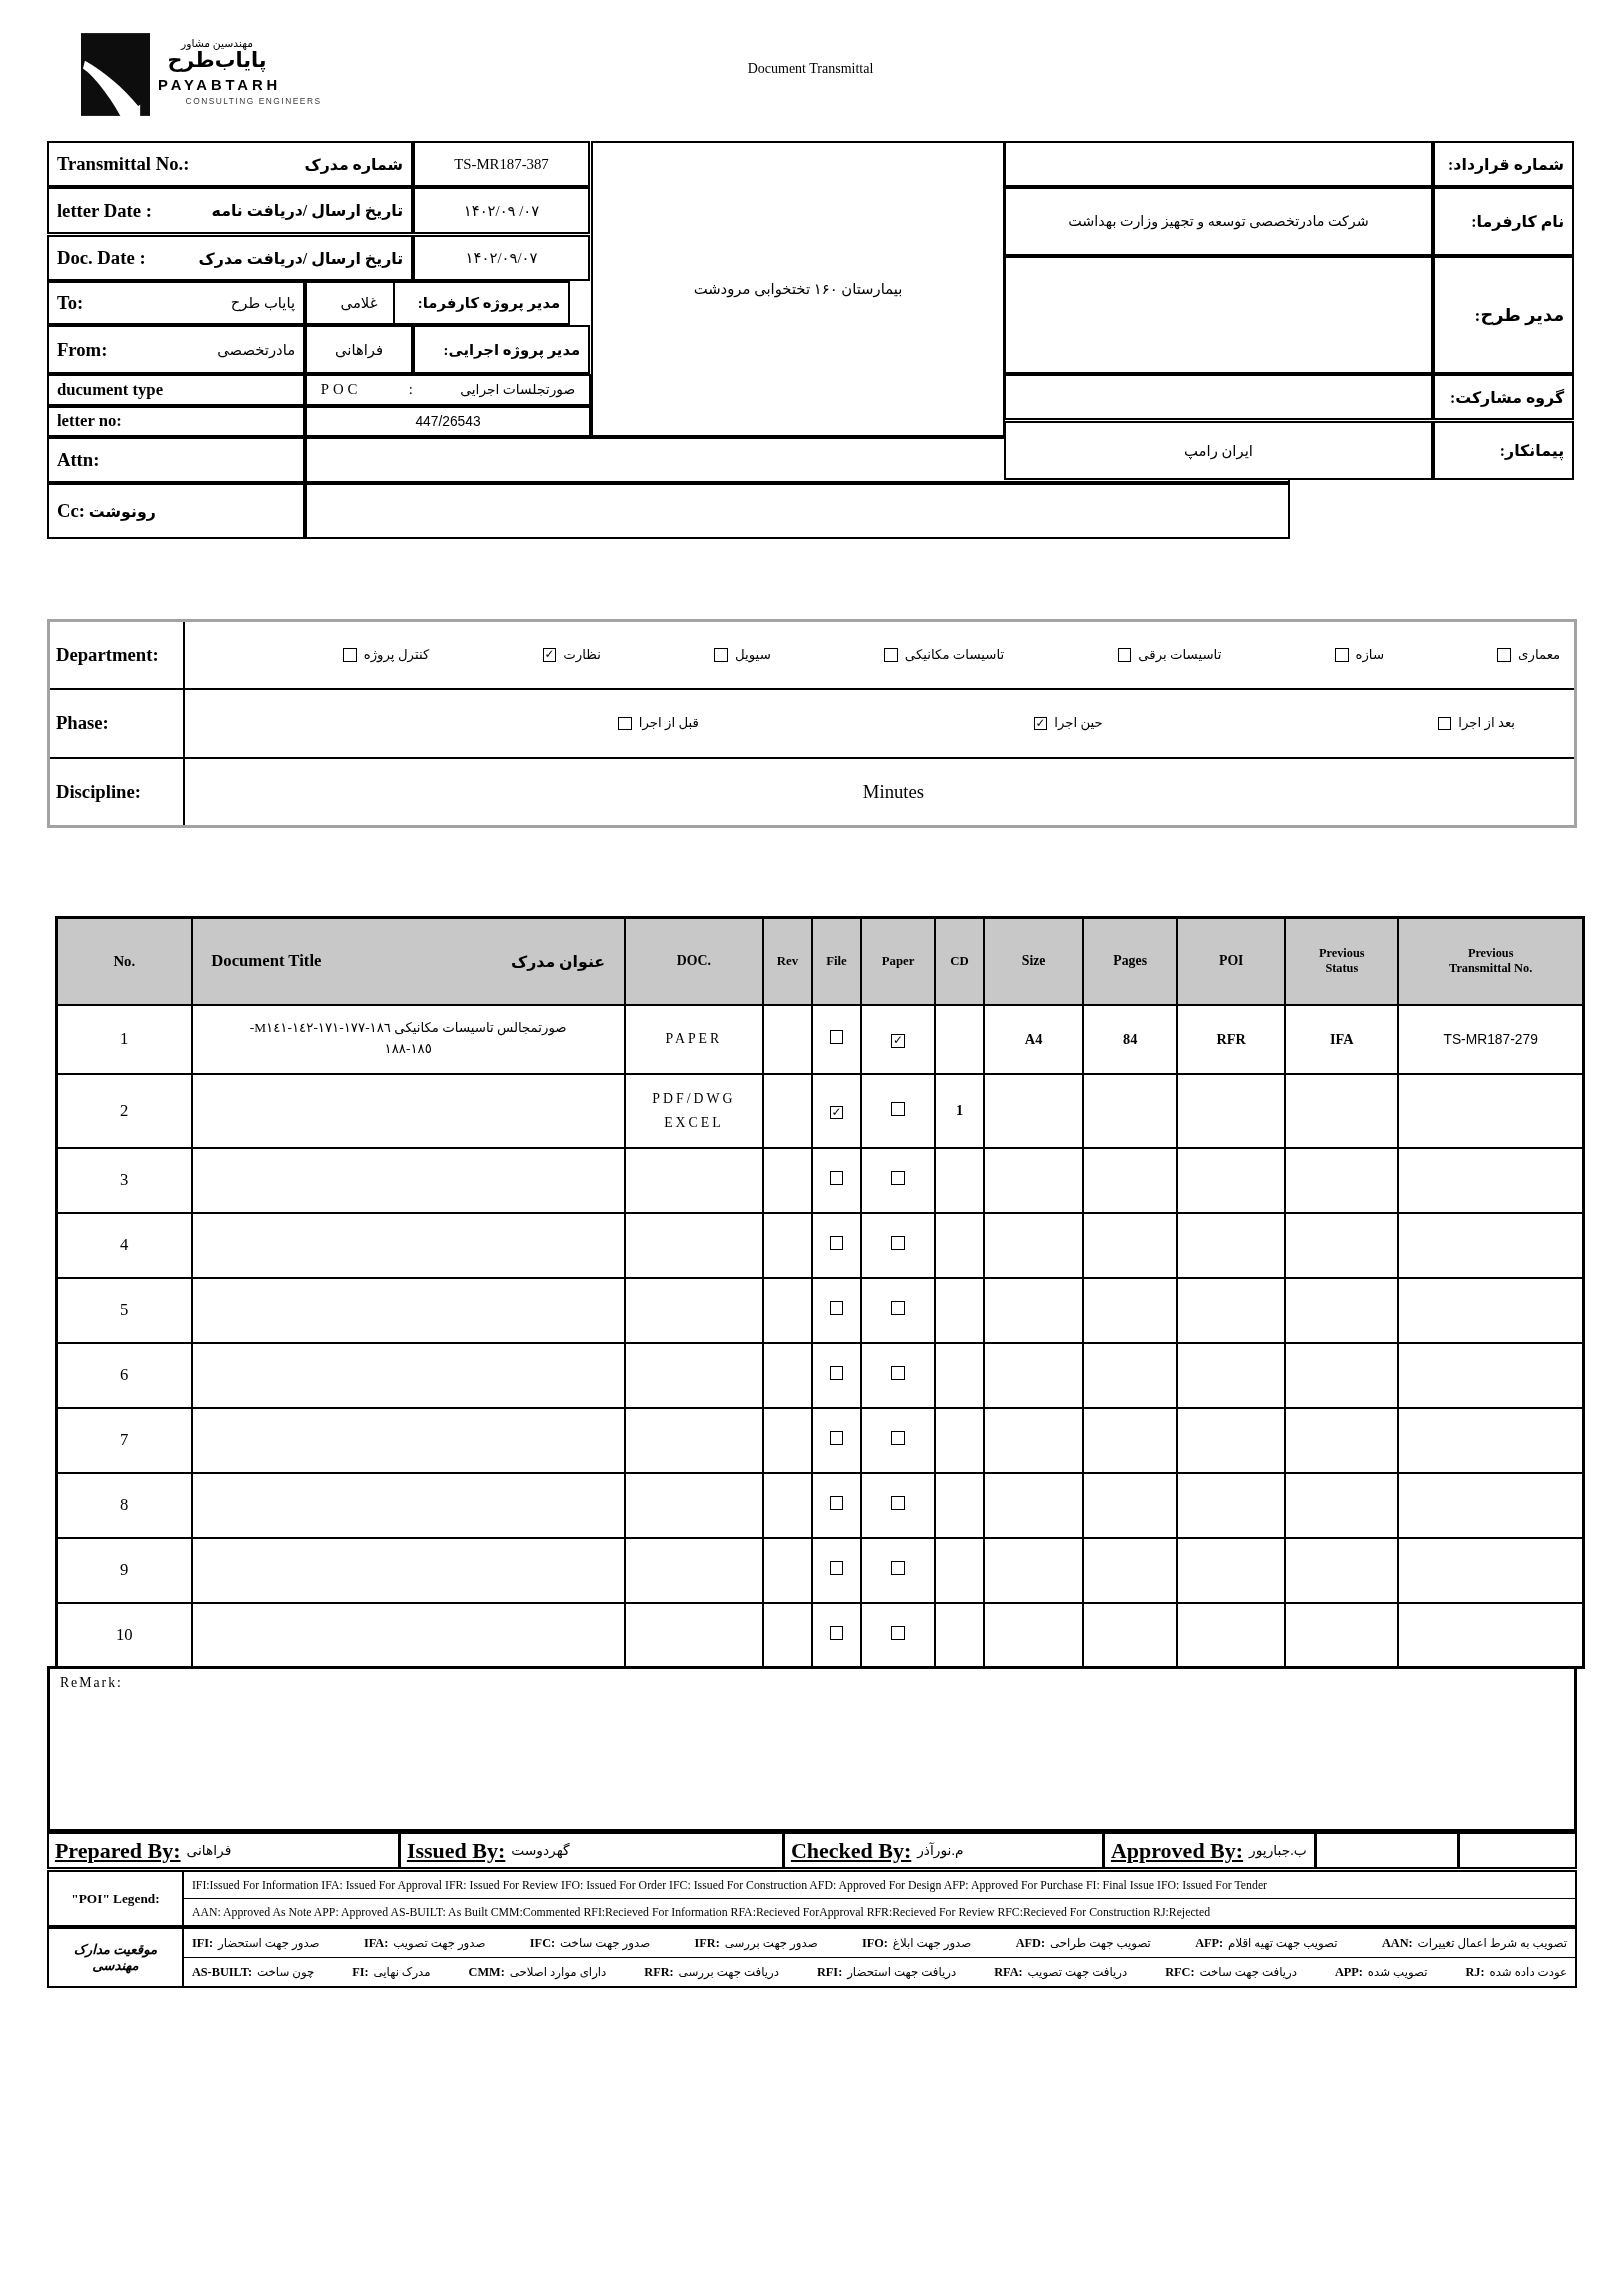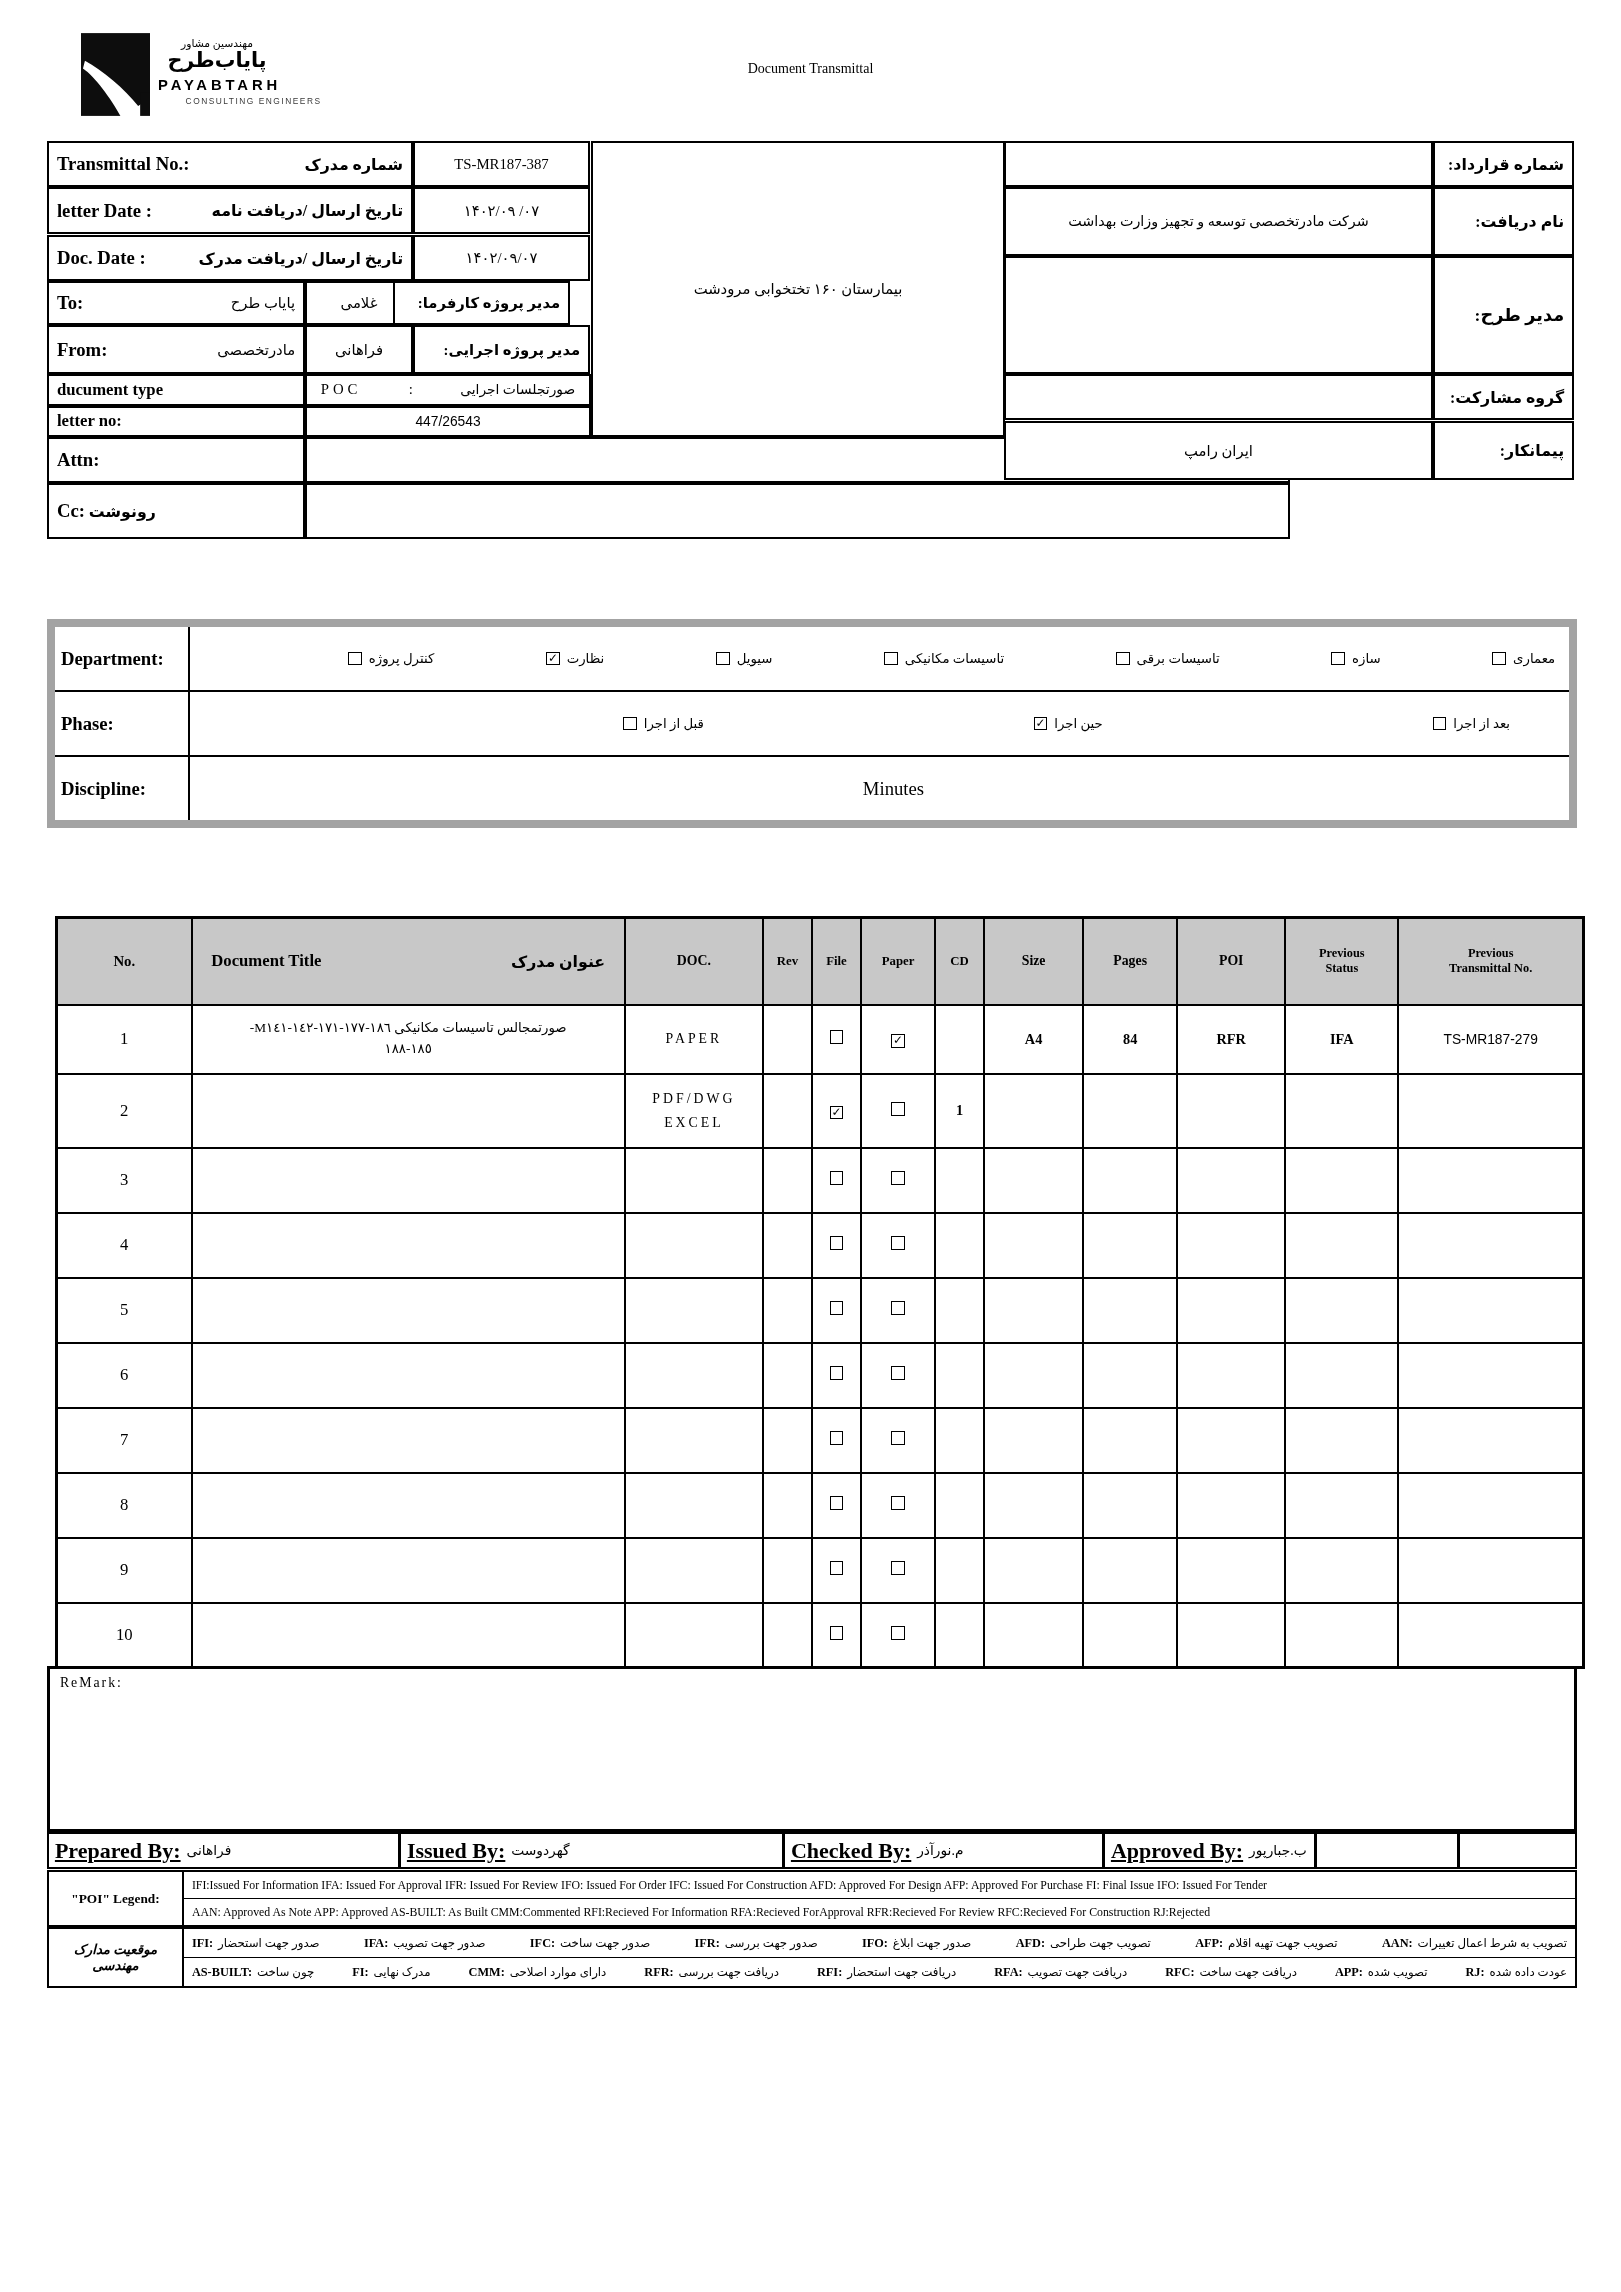--- a/index.html
+++ b/index.html
@@ -23,21 +23,21 @@
   
   .info{position:absolute;left:47px;top:141px;width:1530px;height:401px;font-size:14.8px;}
   .info .cell{position:absolute;box-sizing:border-box;border:2px solid #000;
               display:flex;align-items:center;padding:0 7.9px;background:#fff;}
   .lab-en{font-size:18.7px;font-weight:bold;}
   .lab-fa{font-size:15.8px;font-weight:bold;direction:rtl;}
   .val{font-size:14.8px;}
   .sans{font-family:"Liberation Sans","DejaVu Sans",sans-serif;}
   
   .classif{position:absolute;left:47px;top:619px;width:1530px;height:209px;box-sizing:border-box;
-           border:8px solid #a3a3a3;display:flex;flex-direction:column;}
+           border:3px solid #a3a3a3;display:flex;flex-direction:column;}
   .crow{flex:1;display:flex;border-bottom:2.5px solid #000;}
   .crow:last-child{border-bottom:none;}
   .clab{width:135px;border-right:2px solid #000;display:flex;align-items:center;
         padding-left:5.9px;font-size:18.7px;font-weight:bold;box-sizing:border-box;}
   .copts{flex:1;display:flex;align-items:center;direction:rtl;}
   .opt{direction:ltr;display:flex;align-items:center;gap:6.9px;font-size:13.3px;}
   .cb{display:inline-flex;align-items:center;justify-content:center;width:13.8px;height:13.8px;
       border:1.5px solid #000;box-sizing:border-box;font-size:11.8px;line-height:1;background:#fff;flex:0 0 auto;}
   .cb.checked::after{content:"\2713";}
   
@@ -180,21 +180,21 @@
     <div class="cell" style="left:957px;top:0;width:429px;height:46px">
       <span class="val fa"></span>
     </div>
     <div class="cell" style="left:1386px;top:0;width:141px;height:46px;justify-content:flex-end">
       <span class="lab-fa">شماره قرارداد:</span>
     </div>
     <div class="cell ctr" style="left:957px;top:46px;width:429px;height:69px;justify-content:center">
       <span class="val fa bold" style="font-size:14.3px">شرکت مادرتخصصی توسعه و تجهیز وزارت بهداشت</span>
     </div>
     <div class="cell" style="left:1386px;top:46px;width:141px;height:69px;justify-content:flex-end">
-      <span class="lab-fa">نام دریافت:</span>
+      <span class="lab-fa">نام کارفرما:</span>
     </div>
     <div class="cell" style="left:957px;top:115px;width:429px;height:118px">
       <span class="val fa"></span>
     </div>
     <div class="cell" style="left:1386px;top:115px;width:141px;height:118px;justify-content:flex-end">
       <span class="lab-fa" style="font-size:17.7px">مدیر طرح:</span>
     </div>
     <div class="cell" style="left:957px;top:233px;width:429px;height:46px">
       <span class="val fa"></span>
     </div>

